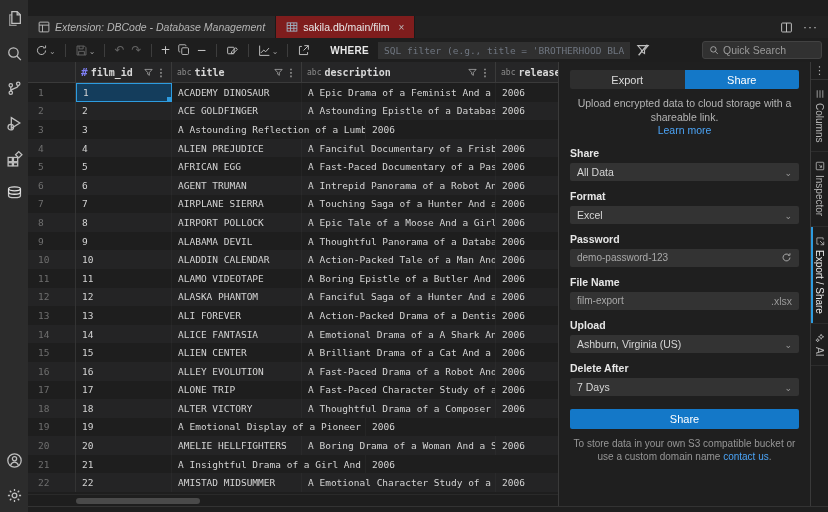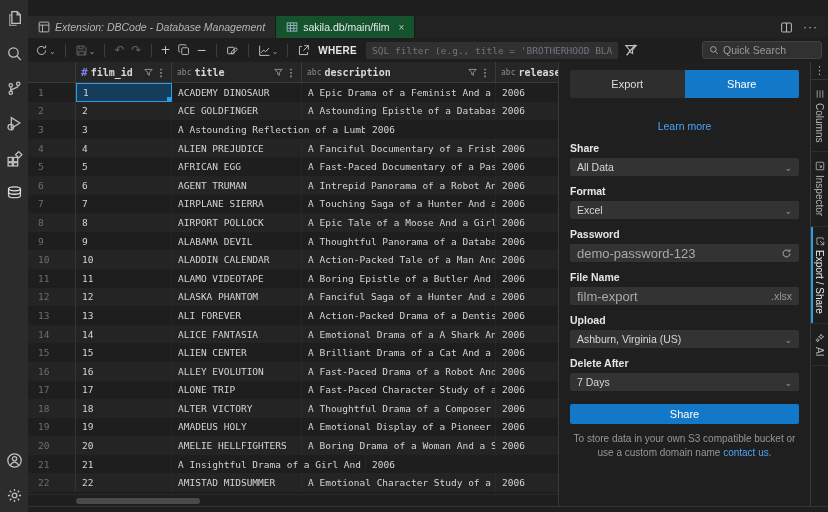--- a/index.html
+++ b/index.html
@@ -17,33 +17,33 @@
     padding:9px 0 8px 0; gap:17px; z-index:5;
   }
   .ab-item { width:18px; height:18px; display:flex; align-items:center; justify-content:center; cursor:pointer; }
   .ab-spacer { flex:1; }
   
   .main { position:absolute; left:28px; top:16px; width:800px; height:512px; display:flex; flex-direction:column; }
   
   .tab-bar { height:22px; background:#222222; display:flex; align-items:stretch; flex:none; }
   .tab { display:flex; align-items:center; gap:5px; padding:0 10px; font-size:10.5px; color:#b5b5b5; border-right:1px solid #1a1a1a; cursor:pointer; }
   .tab.preview { background:#292929; font-style:italic; }
-  .tab.active { background:#14532d; color:#e8e8e8; font-style:normal; }
+  .tab.active { background:#7f1d1d; color:#e8e8e8; font-style:normal; }
   .tab .close { font-size:10px; color:#bbb; margin-left:4px; font-style:normal; }
   .tab-actions { margin-left:auto; display:flex; align-items:center; gap:10px; padding:0 10px; }
   .tab-actions .more { color:#c5c5c5; font-size:12px; letter-spacing:1px; cursor:pointer; }
   
   .toolbar { height:24px; background:#1e1e1e; display:flex; align-items:center; padding:0 6px; gap:5px; flex:none; }
   .tb-btn { display:flex; align-items:center; gap:1px; cursor:pointer; padding:1px; }
   .tb-glyph { font-size:12px; line-height:12px; color:#c8c8c8; font-family:"DejaVu Sans", sans-serif; }
   .dim svg.ic { stroke:#646464; }
   .dim .tb-glyph { color:#646464; }
   .chev { font-size:8px; color:#9a9a9a; transform:translateY(1px); }
   .tb-sep { width:1px; height:13px; background:#3d3d3d; margin:0 3px; flex:none; }
-  .where-label { font-weight:bold; color:#e8e8e8; font-size:10px; letter-spacing:.3px; margin:0 4px 0 2px; }
+  .where-label { font-weight:bold; color:#e8e8e8; font-size:10px; letter-spacing:.3px; margin:0 4px 0 14px; }
   .sql-input {
     width:252px; height:17px; background:#303030; border:none; outline:none;
     color:#bfbfbf; font-family:"DejaVu Sans Mono", monospace; font-size:9.5px; padding:0 6px;
   }
   .sql-input::placeholder { color:#6f7680; }
   .quick-search {
     margin-left:auto; width:120px; height:18px; background:#313131; border:1px solid #424242;
     border-radius:3px; display:flex; align-items:center; gap:4px; padding:0 6px;
   }
   .quick-search input { flex:1; min-width:0; background:transparent; border:none; outline:none; color:#ccc; font-size:10.5px; }
@@ -63,31 +63,31 @@
   .grow { display:flex; height:18.6px; align-items:stretch; }
   .grow.alt { background:#242425; }
   .gcell { display:flex; align-items:center; padding:0 6px; font-family:"DejaVu Sans Mono", monospace; font-size:9.5px; color:#d4d4d4; white-space:nowrap; overflow:hidden; border-right:1px solid rgba(255,255,255,0.03); }
   .gcell.rownum { color:#6f6f6f; justify-content:flex-start; padding-left:10px; border-right:1px solid #333; }
   .gcell.sel { position:relative; background:#143d5c; border:1px solid #2d9ce0; }
   .gcell.sel::after { content:""; position:absolute; right:0; bottom:0; width:4px; height:4px; background:#2d9ce0; }
   .hscroll { height:12px; flex:none; position:relative; background:#1e1e1e; border-top:1px solid #2a2a2a; }
   .hthumb { position:absolute; left:48px; top:3px; width:124px; height:6px; border-radius:3px; background:#4a4a4a; cursor:pointer; }
   
   .share-panel { width:252px; flex:none; background:#1f1f1f; border-left:1px solid #3a3a3a; padding:8px 11px 0 11px; overflow:hidden; }
-  .seg { display:flex; height:28px; border-radius:2px; overflow:hidden; }
+  .seg { display:flex; height:19px; border-radius:2px; overflow:hidden; }
   .seg-btn { flex:1; display:flex; align-items:center; justify-content:center; font-size:11px; cursor:pointer; }
   .seg-btn.off { background:#2e2e2e; color:#dcdcdc; }
   .seg-btn.on { background:#1478c8; color:#fff; }
   .panel-desc { margin-top:8px; text-align:center; color:#b4b4b4; font-size:10.5px; line-height:1.3; }
   .link { color:#4ba3f5; cursor:pointer; }
   .fgroup { margin-top:9px; }
   .flabel { font-size:10.5px; font-weight:bold; color:#e6e6e6; margin-bottom:4px; }
   .fbox { height:18px; background:#333333; border-radius:2px; display:flex; align-items:center; padding:0 7px; gap:5px; cursor:pointer; }
   .fbox .fval { flex:1; min-width:0; font-size:10.5px; color:#d6d6d6; white-space:nowrap; overflow:hidden; }
-  .fbox input { flex:1; min-width:0; background:transparent; border:none; outline:none; color:#a9a9a9; font-size:13px; }
+  .fbox input { flex:1; min-width:0; background:transparent; border:none; outline:none; color:#a9a9a9; font-size:10px; }
   .fbox .suffix { color:#9a9a9a; font-size:10.5px; flex:none; }
   .fbox .chev { color:#9a9a9a; font-size:9px; }
   .share-cta { margin-top:13px; height:20px; width:100%; background:#1478c8; color:#fff; border:none; border-radius:2px; font-size:11px; font-family:inherit; cursor:pointer; }
   .panel-foot { margin-top:8px; text-align:center; color:#969696; font-size:10px; line-height:1.35; }
   
   .side-strip { width:18px; flex:none; background:#1e1e1e; border-left:1px solid #3a3a3a; display:flex; flex-direction:column; align-items:center; }
   .strip-more { height:18px; display:flex; align-items:center; justify-content:center; color:#b0b0b0; font-size:11px; cursor:pointer; width:100%; border-bottom:1px solid #333; }
   .vtab { writing-mode:vertical-rl; display:flex; align-items:center; gap:4px; padding:9px 0; font-size:10px; color:#b6b6b6; cursor:pointer; width:100%; justify-content:flex-start; border-bottom:1px solid #2c2c2c; }
   .vtab svg { transform:rotate(90deg); flex:none; }
   .vtab.active { color:#e9e9e9; box-shadow:inset 2px 0 0 #2d9ce0; }
@@ -423,21 +423,20 @@
             <div class="grow alt">
               <div class="gcell c0 rownum">18</div>
               <div class="gcell c1">18</div>
               <div class="gcell c2">ALTER VICTORY</div>
               <div class="gcell c3">A Thoughtful Drama of a Composer A…</div>
               <div class="gcell c4">2006</div>
             </div>
             <div class="grow">
               <div class="gcell c0 rownum">19</div>
               <div class="gcell c1">19</div>
-              <div class="gcell c2">AMADEUS HOLY</div>
               <div class="gcell c3">A Emotional Display of a Pioneer A…</div>
               <div class="gcell c4">2006</div>
             </div>
             <div class="grow alt">
               <div class="gcell c0 rownum">20</div>
               <div class="gcell c1">20</div>
               <div class="gcell c2">AMELIE HELLFIGHTERS</div>
               <div class="gcell c3">A Boring Drama of a Woman And a Sq…</div>
               <div class="gcell c4">2006</div>
             </div>
@@ -459,21 +458,21 @@
           <div class="hthumb"></div>
         </div>
       </div>
 
       <div class="share-panel">
         <div class="seg">
           <div class="seg-btn off">Export</div>
           <div class="seg-btn on">Share</div>
         </div>
         <div class="panel-desc">
-          <br>
+          <span>Upload encrypted data to cloud storage with a shareable link.</span><br>
           <span class="link">Learn more</span>
         </div>
 
         <div class="fgroup">
           <div class="flabel">Share</div>
           <div class="fbox">
             <span class="fval">All Data</span>
             <span class="chev">⌄</span>
           </div>
         </div>

